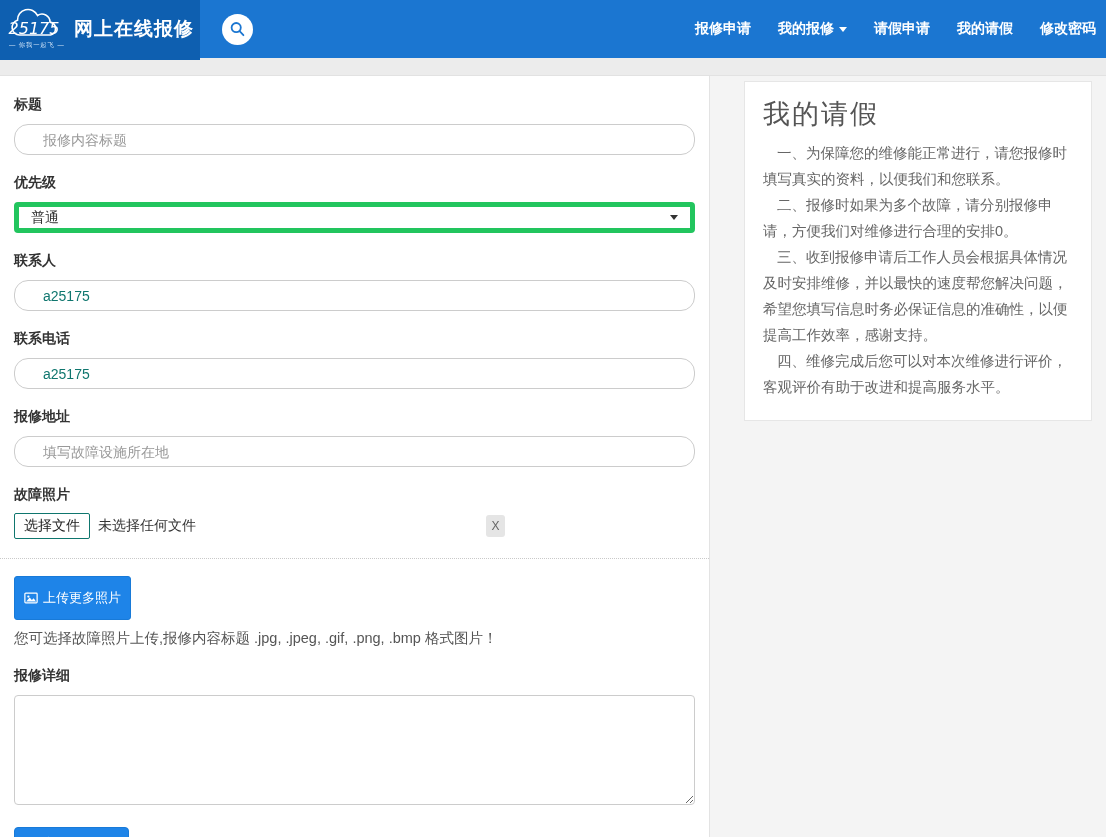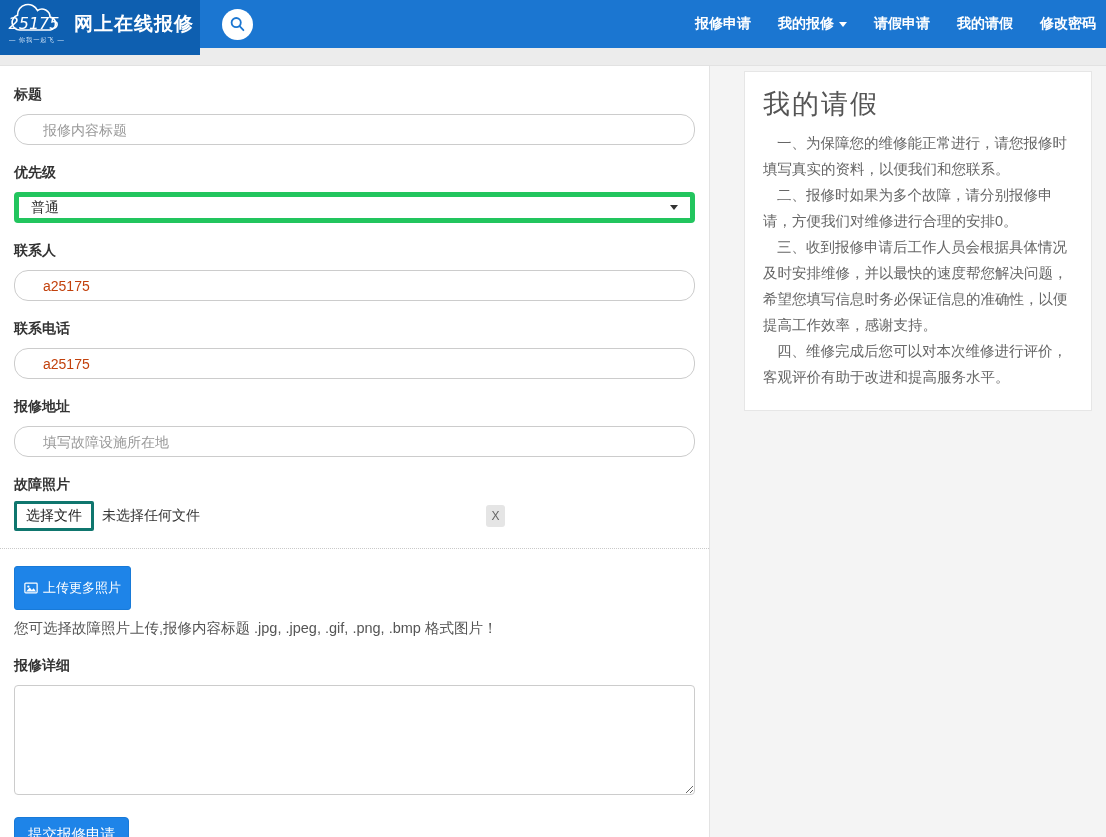--- a/index.html
+++ b/index.html
@@ -1,20 +1,20 @@
 <!DOCTYPE html>
 <html><head>
 <meta charset="utf-8">
 <style>
   * { margin:0; padding:0; box-sizing:border-box; }
   html,body { width:1106px; height:837px; background:#f4f4f4; overflow:hidden;
               font-family:"Liberation Sans", sans-serif; }
 
   
-  .navbar { height:48px; background:#1b76d1; display:flex; align-items:center; }
+  .navbar { height:58px; background:#1b76d1; display:flex; align-items:center; }
   .logo-block { width:200px; height:62px; background:#0e5fb0; display:flex;
                 align-items:center; padding-left:6px; cursor:pointer; }
   .logo { width:58px; text-align:center; }
   .logo svg { display:block; margin:0 auto; }
   .logo-slogan { font-size:7px; color:#cfe3f7; letter-spacing:1px; white-space:nowrap;
                  margin-top:-2px; transform:scale(.9); }
   .site-title { color:#fff; font-size:19px; font-weight:bold; margin-left:10px;
                 letter-spacing:1px; white-space:nowrap; }
   .search-btn { width:31px; height:31px; border-radius:50%; background:#fff; border:none;
                 margin-left:22px; display:flex; align-items:center; justify-content:center;
@@ -33,32 +33,32 @@
   .content { display:flex; min-height:756px; }
   .form-col { width:710px; background:#fff; border-right:1px solid #e3e3e3;
               padding:20px 14px 30px; }
   .right-col { flex:1; padding:5px 14px 0 34px; }
 
   
   .form-group { margin-bottom:19px; }
   .form-label { display:block; font-size:14px; font-weight:bold; color:#333;
                 margin-bottom:10px; }
   .text-input { width:100%; height:31px; border:1px solid #ccc; border-radius:14px;
-                padding:0 28px; font-size:14px; color:#c2410c;
+                padding:0 28px; font-size:14px; color:#0f766e;
                 font-family:"Liberation Sans", sans-serif; outline:none; }
   .text-input::placeholder { color:#999; opacity:1; }
   .select-box { width:100%; height:31px; border:5px solid #22c55e; border-radius:4px;
                 padding:0 12px; display:flex; align-items:center;
                 justify-content:space-between; font-size:14px; color:#333;
                 background:#fff; cursor:pointer; }
   .select-caret { width:0; height:0; border-left:4px solid transparent;
                   border-right:4px solid transparent; border-top:5px solid #333; }
 
   .file-row { position:relative; display:flex; align-items:center; height:24px; }
-  .file-btn { border:3px solid #0f766e; background:#fff; border-radius:2px;
+  .file-btn { border:1px solid #0f766e; background:#fff; border-radius:2px;
               font-size:14px; color:#222; padding:3px 9px; cursor:pointer;
               font-family:"Liberation Sans", sans-serif; }
   .file-status { margin-left:8px; font-size:14px; color:#333; }
   .file-x { position:absolute; left:472px; top:1px; width:19px; height:22px;
             background:#e5e5e5; border:none; border-radius:3px; color:#666;
             font-size:12px; line-height:22px; text-align:center; cursor:pointer; }
 
   .dotted-divider { border:none; border-top:1px dotted #c9c9c9; margin:20px -14px 17px; }
 
   .upload-btn { display:inline-flex; align-items:center; gap:5px; background:#1e84e8;

